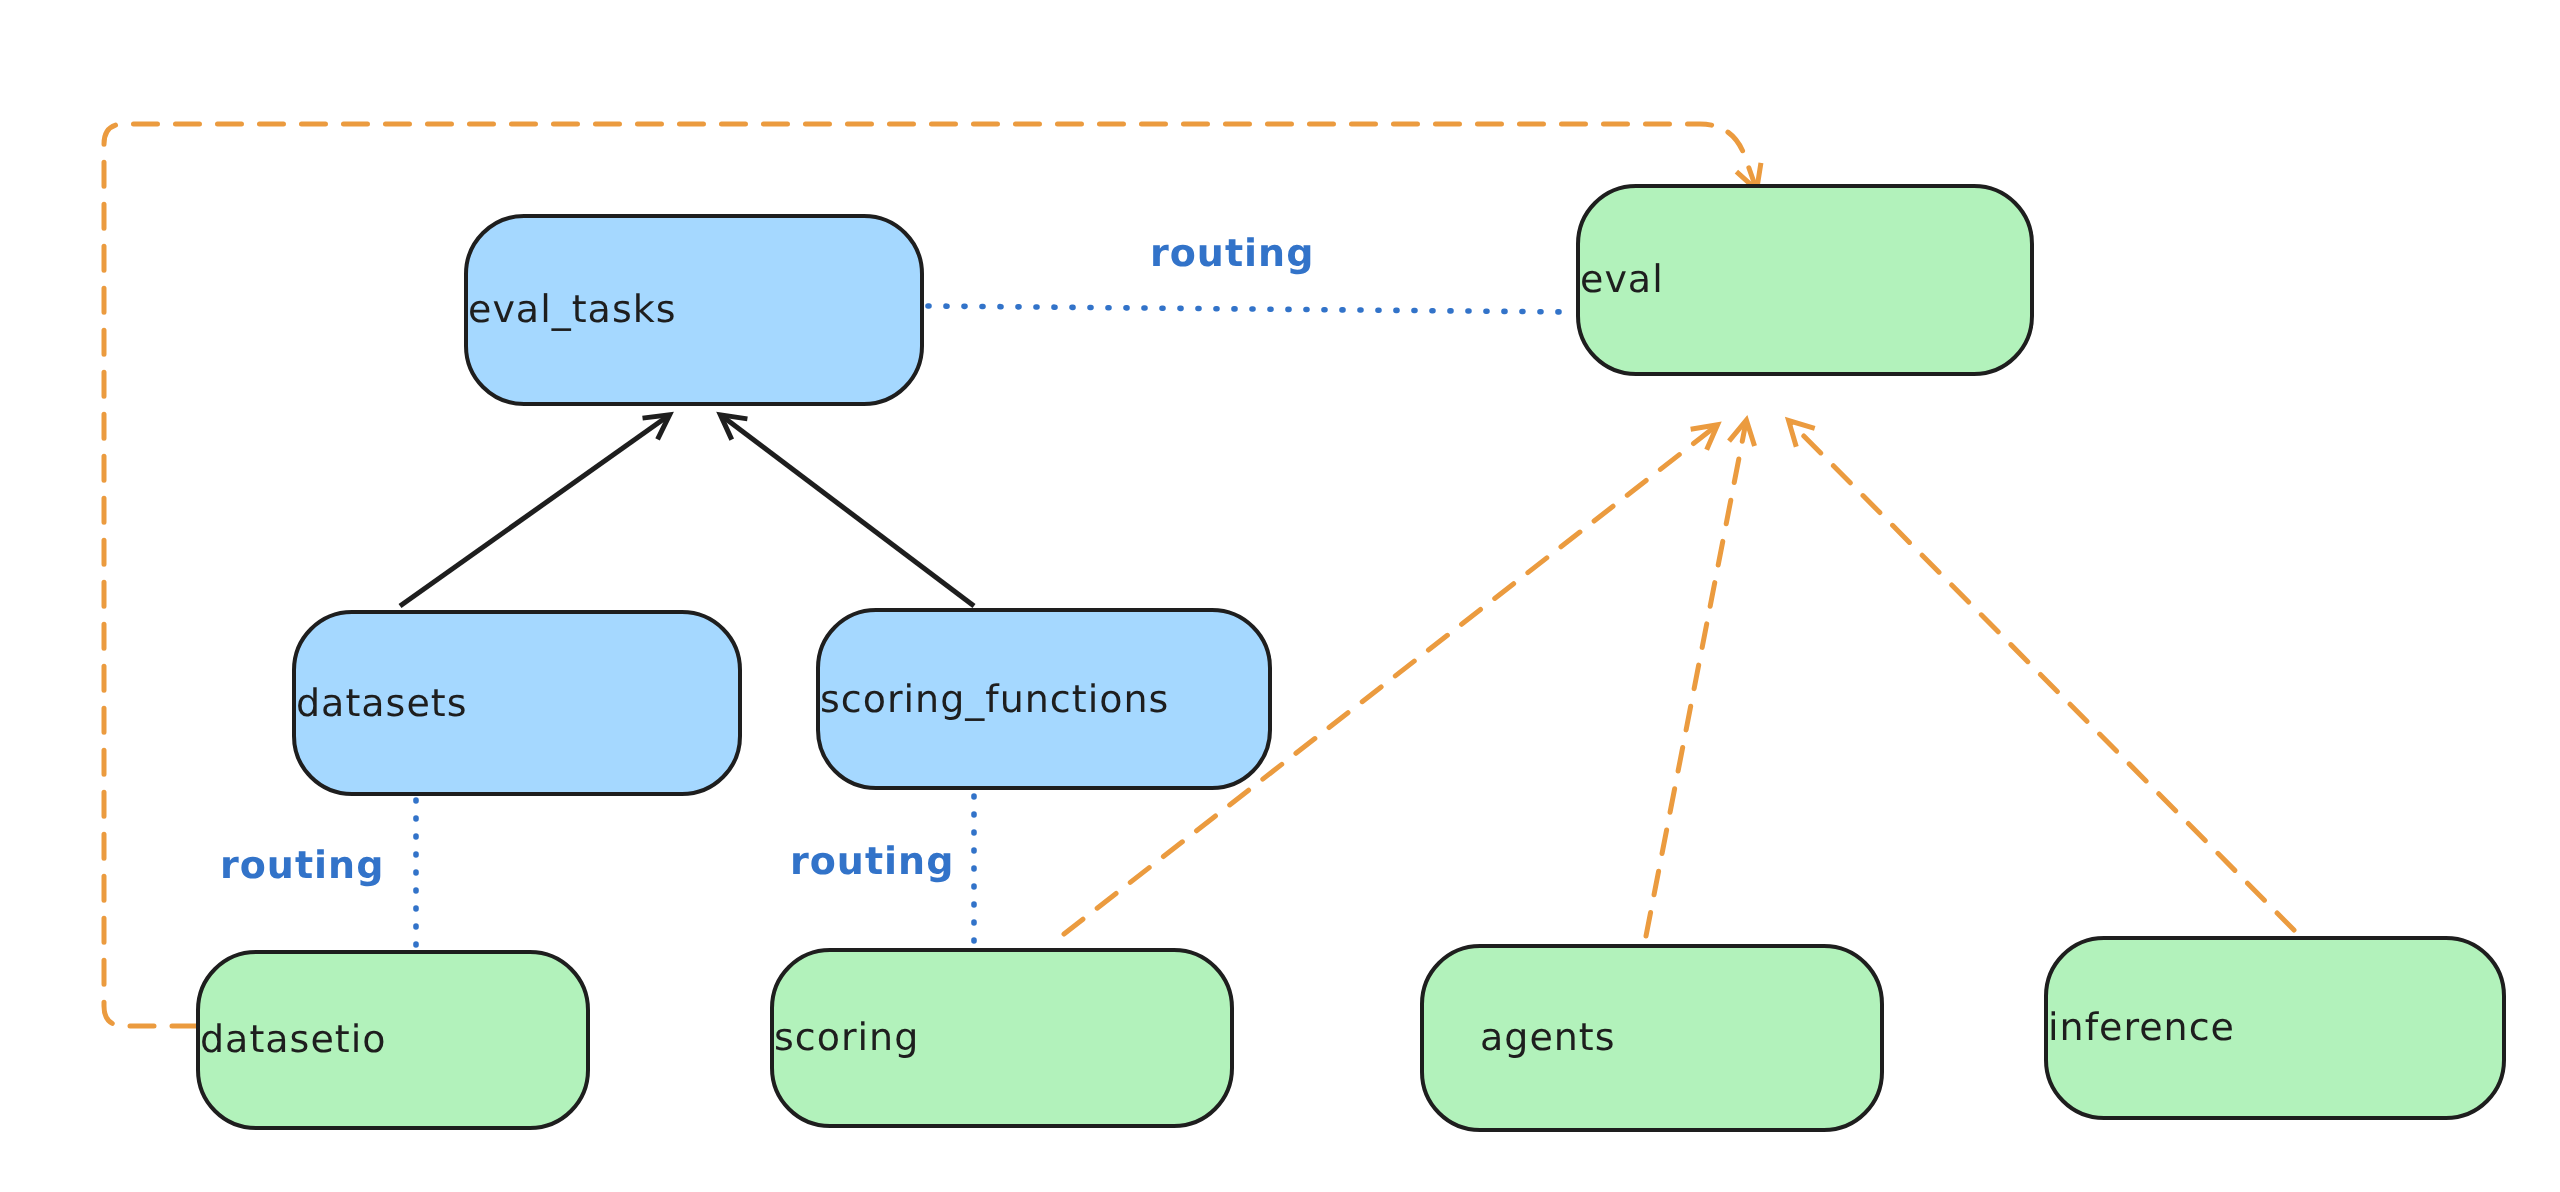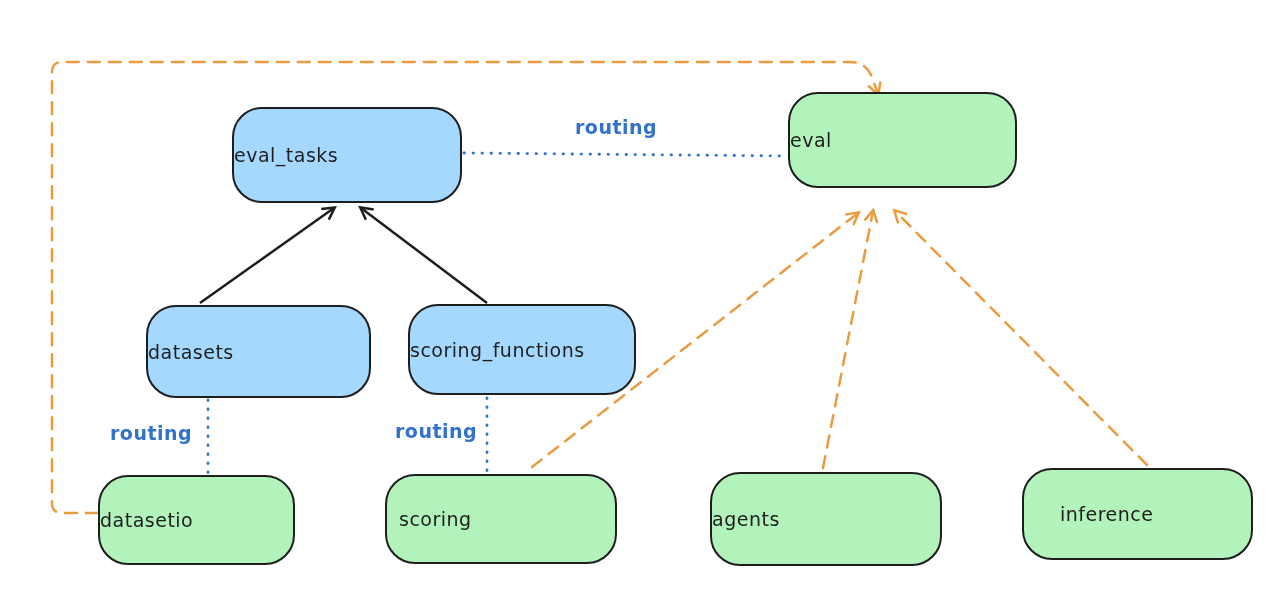--- a/index.html
+++ b/index.html
@@ -105,29 +105,29 @@
   </div>
 
   <div class="node blue" style="left:381px; top:304px; width:228px; height:91px;margin-left:27px;">
     <span>scoring_functions</span>
   </div>
 
   <div class="node green" style="left:98px; top:475px; width:197px; height:90px;">
     <span>datasetio</span>
   </div>
 
-  <div class="node green" style="left:385px; top:474px; width:232px; height:90px;padding-left:12px;">
+  <div class="node green" style="left:385px; top:474px; width:232px; height:90px;">
     <span>scoring</span>
   </div>
 
-  <div class="node green" style="left:710px; top:472px; width:232px; height:94px;">
+  <div class="node green" style="left:710px; top:472px; width:232px; height:94px;padding-left:28px;">
     <span>agents</span>
   </div>
 
-  <div class="node green" style="left:1022px; top:468px; width:231px; height:92px;padding-left:36px;">
+  <div class="node green" style="left:1022px; top:468px; width:231px; height:92px;">
     <span>inference</span>
   </div>
 
   <div class="edge-label" style="left:575px; top:116px; width:86px;">routing</div>
 
   <div class="edge-label" style="left:110px; top:422px; width:86px;">routing</div>
 
   <div class="edge-label" style="left:395px; top:420px; width:86px;">routing</div>
 
 </div>

